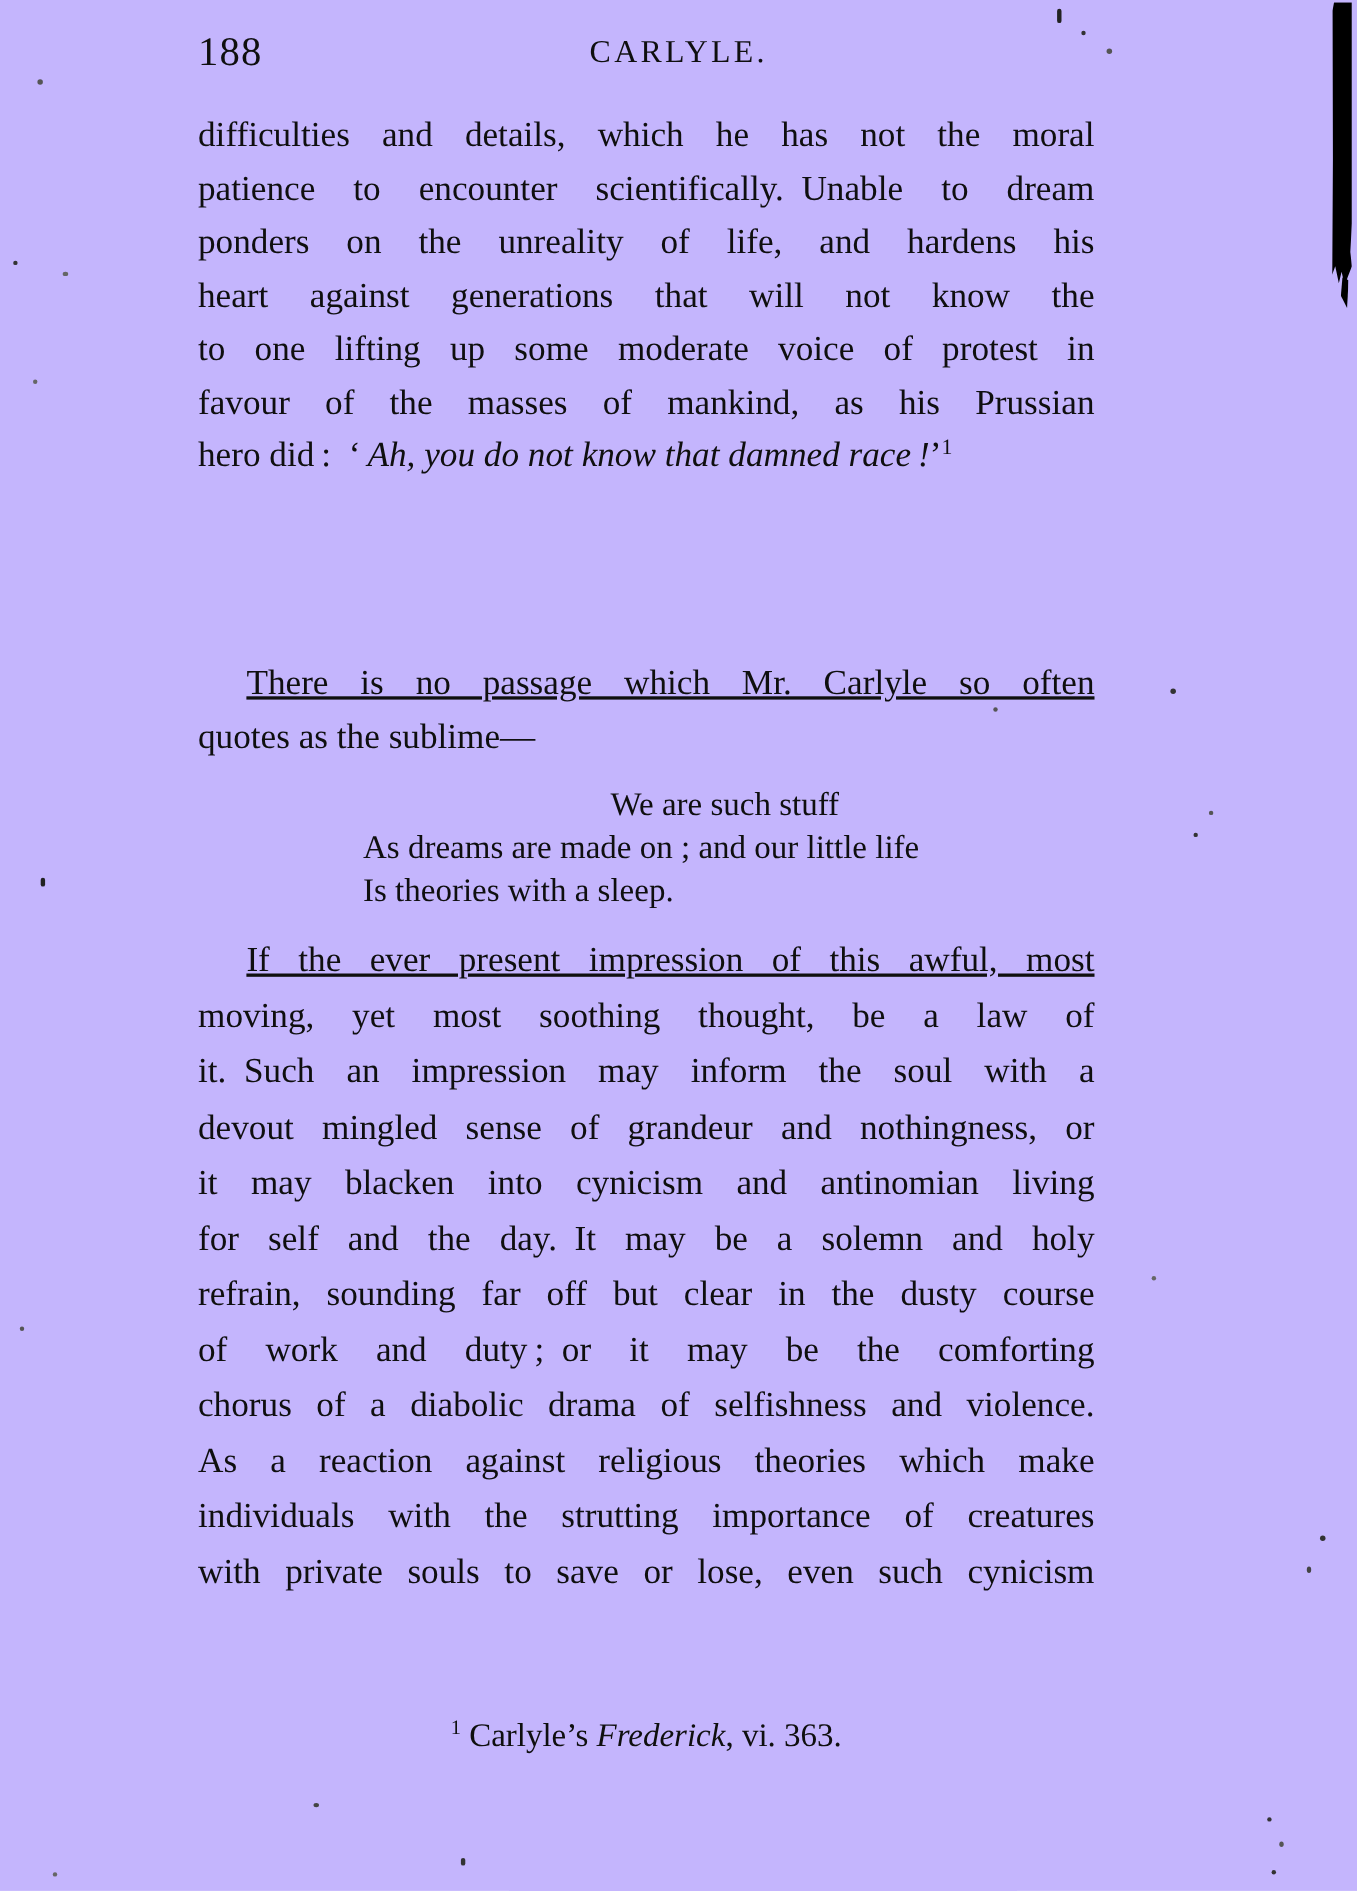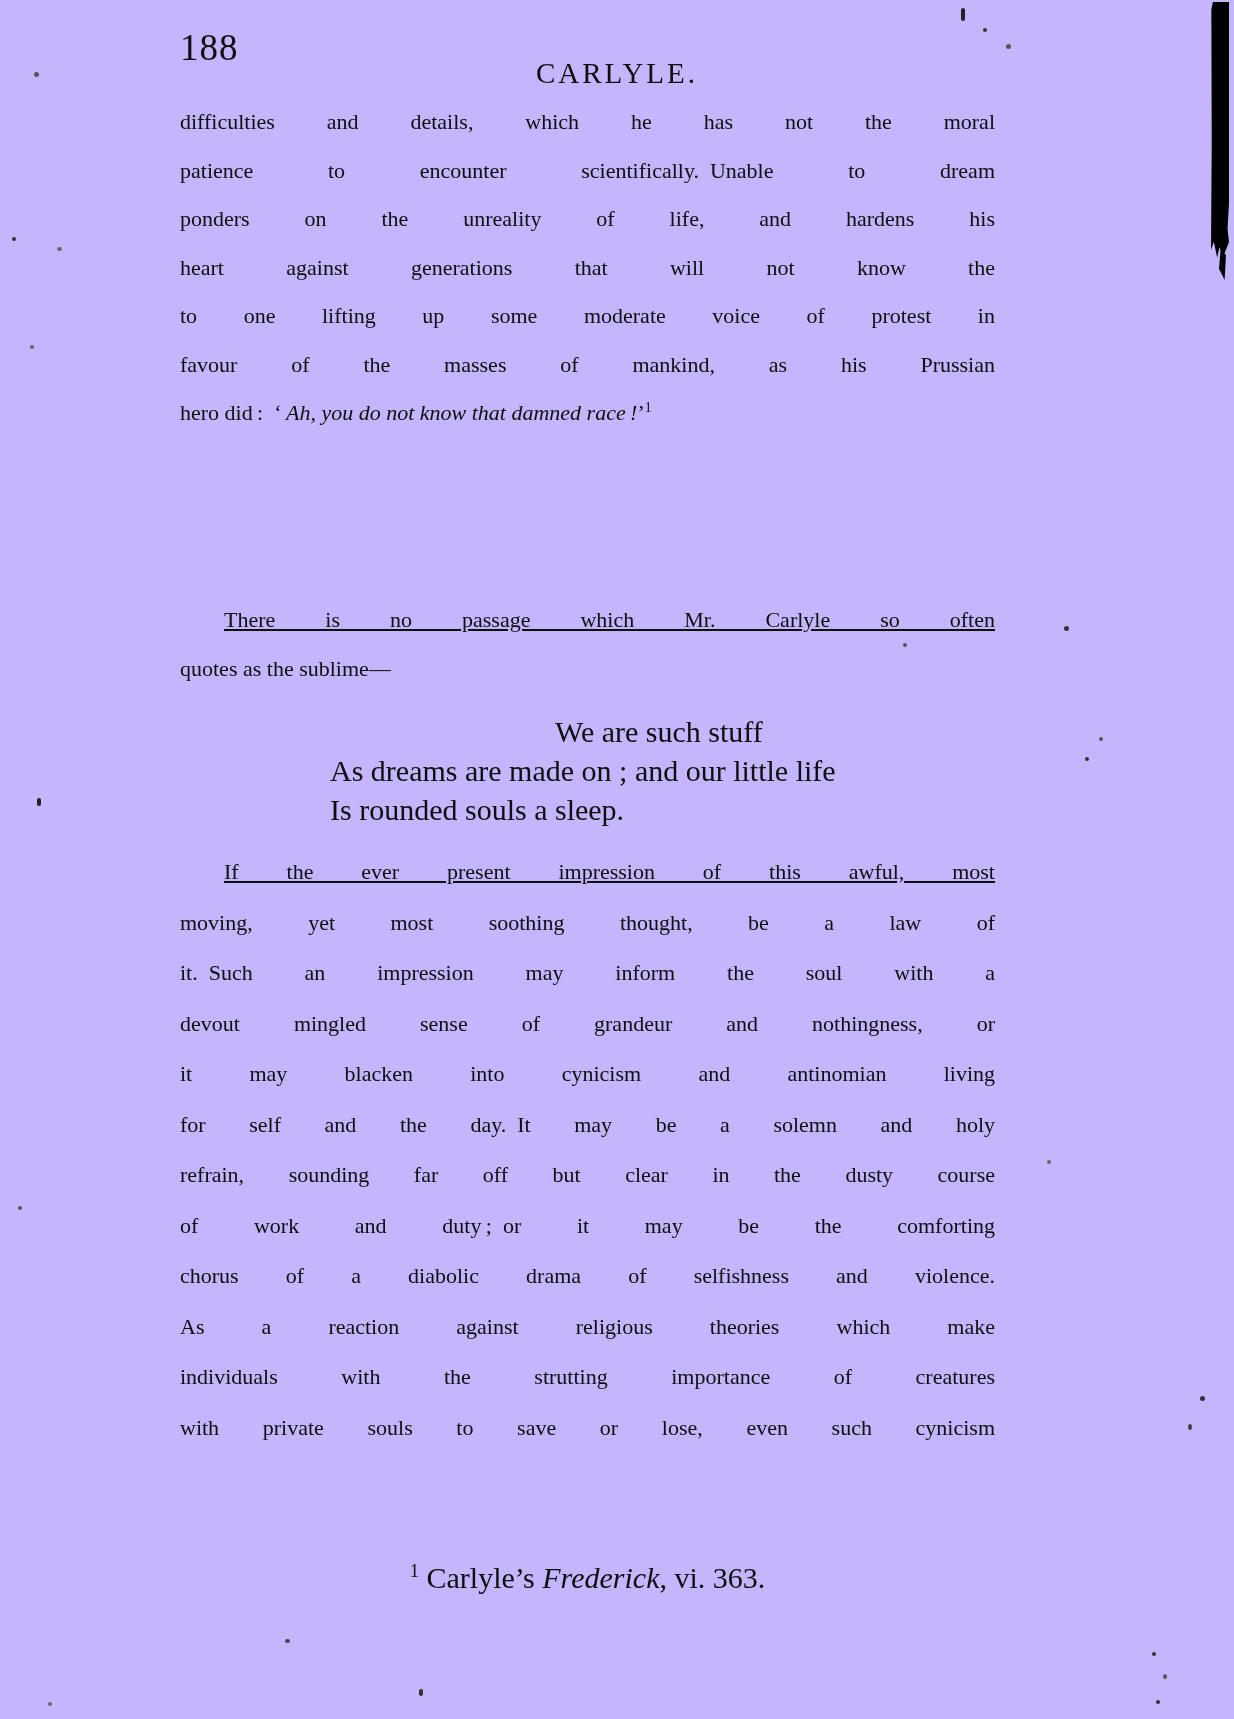--- a/index.html
+++ b/index.html
@@ -9,24 +9,24 @@
     font-family:"Liberation Serif", serif;
     color:#0f0f0f;
   }
   
   .page-number {
     position:absolute; left:180px; top:26px;
     font-size:37px; letter-spacing:1px;
   }
   .running-title {
     position:absolute; top:31px; left:50%; transform:translateX(-50%);
-    font-size:29px; letter-spacing:3px;margin-top:26px;
+    font-size:29px; letter-spacing:3px;
   }
   
-  .block { position:absolute; left:180px; width:815px; font-size:22px; }
+  .block { position:absolute; left:180px; width:815px; font-size:32px; }
   .line { text-align:left; }
   .line.j { text-align:justify; text-align-last:justify; }
   .line.ind { text-indent:44px;text-decoration:underline; }
   #para1 { top:98px; }  #para1 .line { line-height:48.5px; }
   #para2 { top:596px; } #para2 .line { line-height:48.5px; }
   #verse { top:712px; left:330px; width:660px; font-size:30px; }
   #verse .line { line-height:39px; }
   #verse .line.offset { padding-left:225px; }
   #para3 { top:847px; } #para3 .line { line-height:50.5px; }
   #footnote { top:1557px; font-size:30px; }
@@ -63,21 +63,21 @@
       <div class="line j"><span>favour of the masses of mankind, as his Prussian</span></div>
       <div class="line"><span>hero did : ‘ </span><em>Ah, you do not know that damned race !</em><span>’</span><sup>1</sup></div>
     </div>
   <div class="block" id="para2">
       <div class="line j ind"><span>There is no passage which Mr. Carlyle so often</span></div>
       <div class="line"><span>quotes as the sublime—</span></div>
     </div>
   <div class="block" id="verse">
       <div class="line offset"><span>We are such stuff</span></div>
       <div class="line"><span>As dreams are made on ; and our little life</span></div>
-      <div class="line"><span>Is rounded souls a sleep.</span></div>
+      <div class="line"><span>Is theories with a sleep.</span></div>
     </div>
   <div class="block" id="para3">
       <div class="line j ind"><span>If the ever present impression of this awful, most</span></div>
       <div class="line j"><span>moving, yet most soothing thought, be a law of</span></div>
       <div class="line j"><span>it. Such an impression may inform the soul with a</span></div>
       <div class="line j"><span>devout mingled sense of grandeur and nothingness, or</span></div>
       <div class="line j"><span>it may blacken into cynicism and antinomian living</span></div>
       <div class="line j"><span>for self and the day. It may be a solemn and holy</span></div>
       <div class="line j"><span>refrain, sounding far off but clear in the dusty course</span></div>
       <div class="line j"><span>of work and duty ; or it may be the comforting</span></div>

